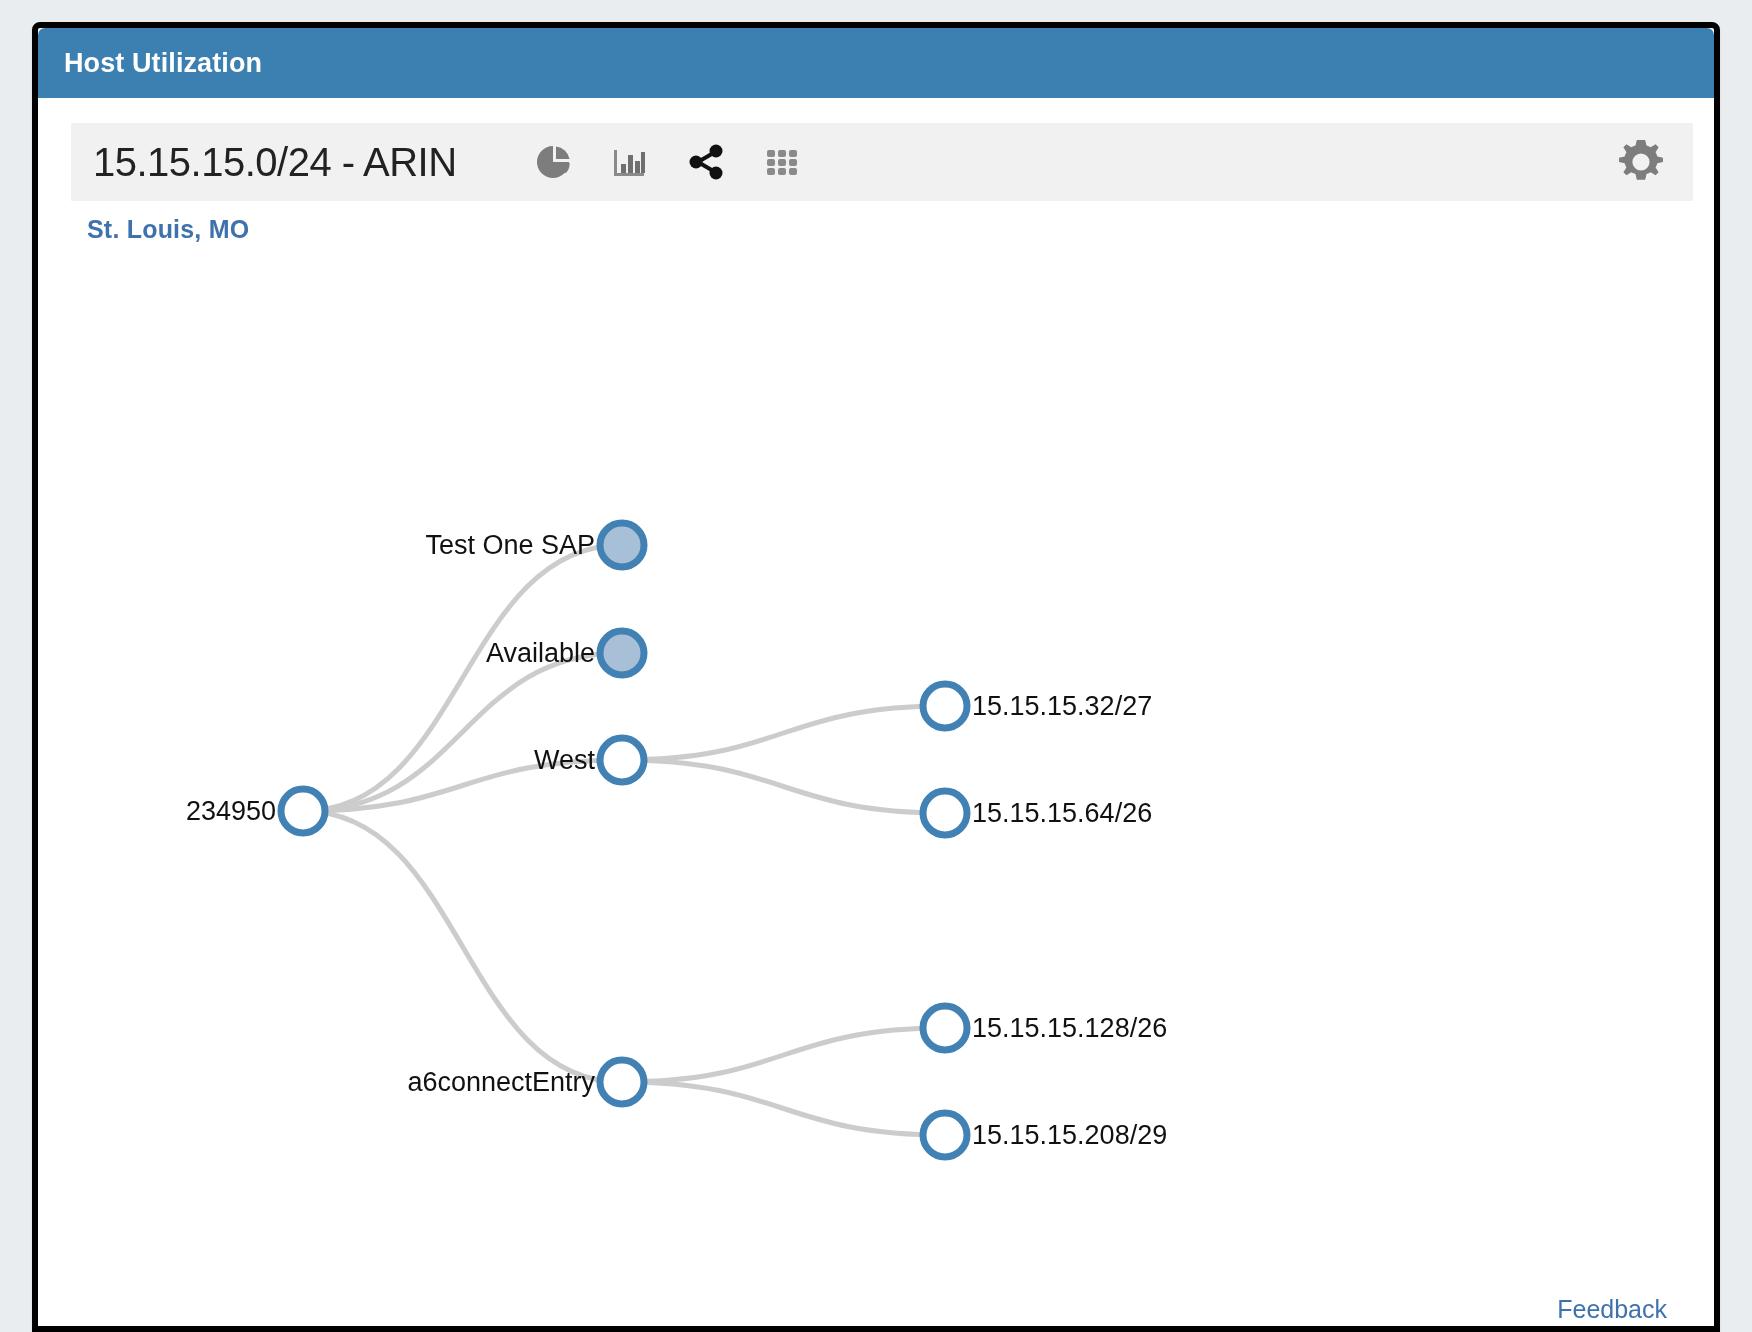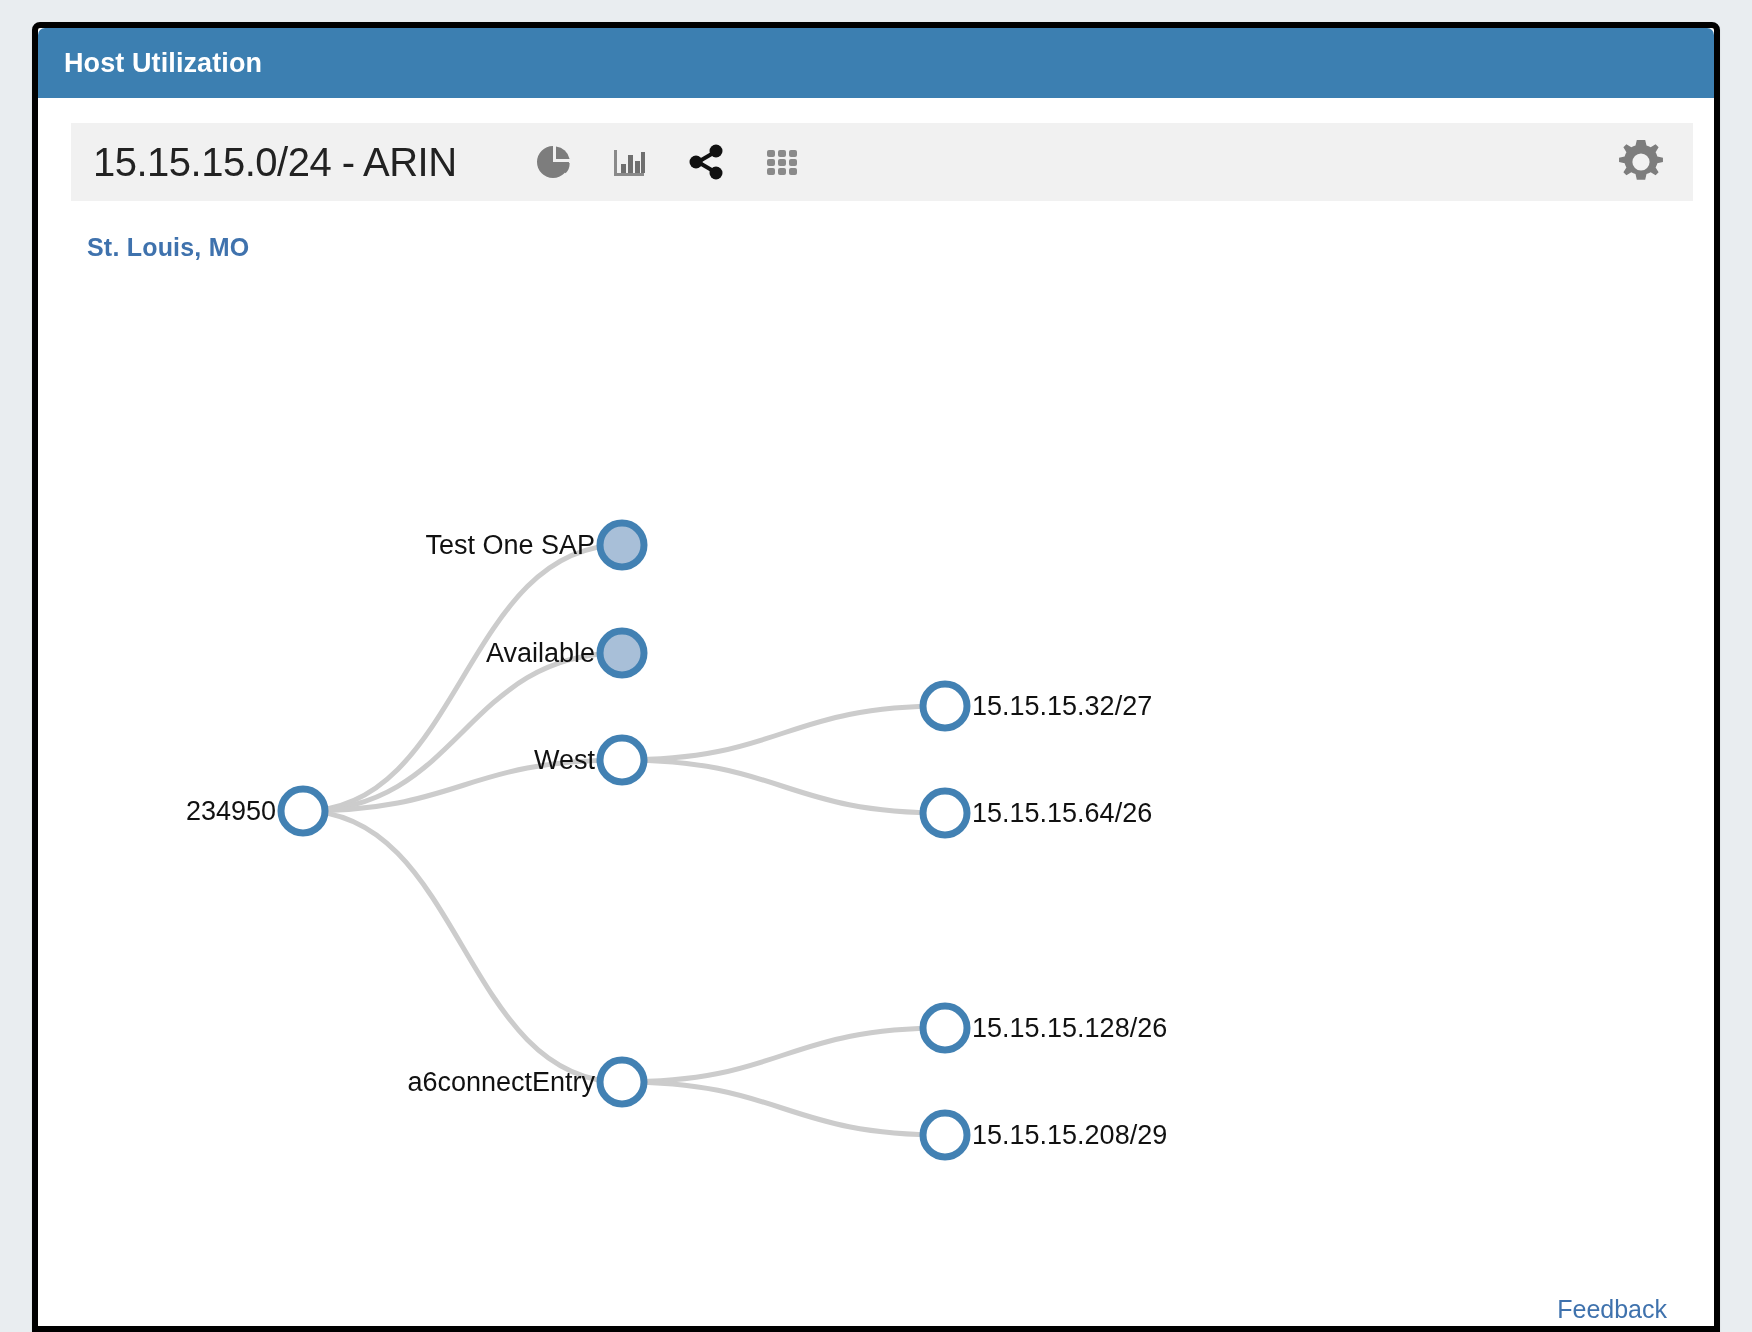--- a/index.html
+++ b/index.html
@@ -94,21 +94,21 @@
     height: 52px;
     display: flex;
     align-items: center;
     justify-content: center;
     cursor: pointer;
     margin-right: 4px;
   }
 
   
   #subtitle {
-    padding: 32px 0 0 16px;
+    padding: 14px 0 0 16px;
     font-size: 25px;
     color: #3f72ad;
     font-weight: bold;
     letter-spacing: .2px;
   }
 
   
   #graph-area {
     position: absolute;
     left: 0;

